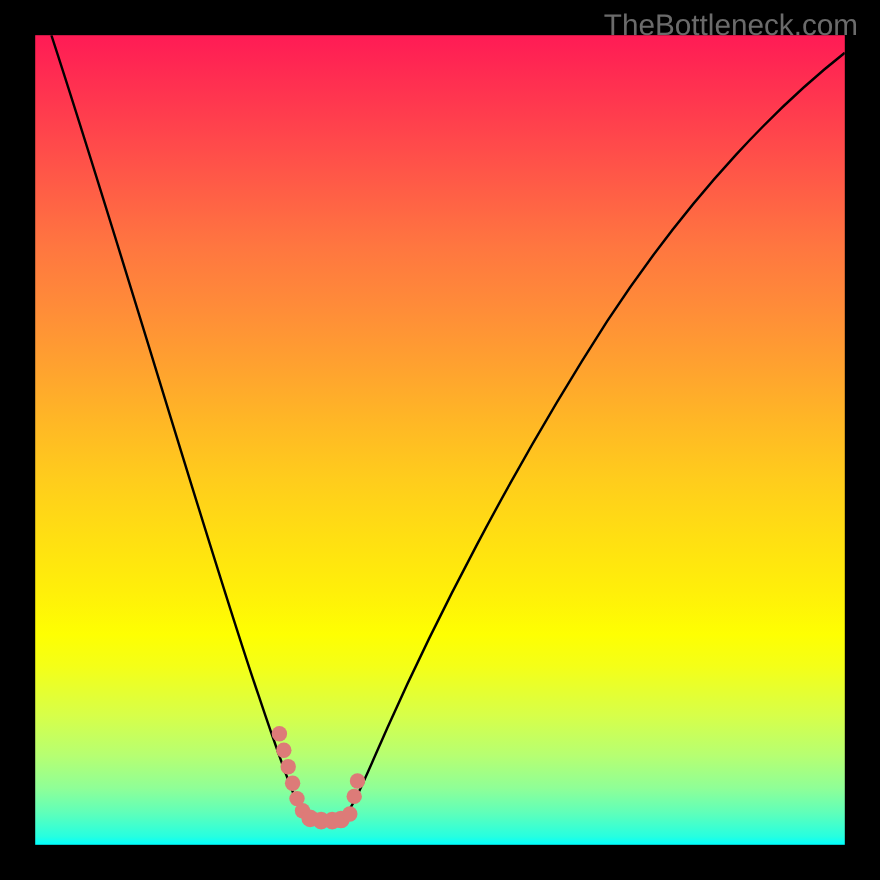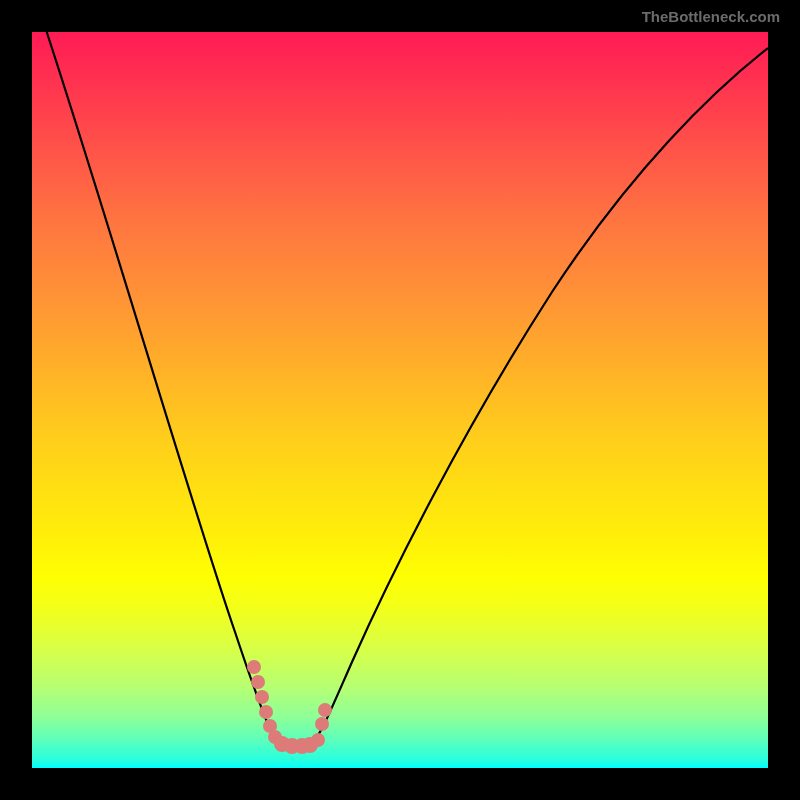--- a/index.html
+++ b/index.html
@@ -1,17 +1,17 @@
 <!DOCTYPE html>
 <html><head>
 <meta charset="utf-8">
 <style>
   * { margin: 0; padding: 0; box-sizing: border-box; }
   body { width: 800px; height: 800px; background: #000; position: relative; font-family: Arial, sans-serif; }
-  .watermark { position: absolute; top: 8px; right: 20px; color: #6b6b6b; font-size: 15px; font-weight: 700; z-index: 5; }
+  .watermark { position: absolute; top: 8px; right: 20px; color: #6b6b6b; font-size: 27px; font-weight: 400; z-index: 5; }
   .outer { position: absolute; top: 0; left: 0; width: 800px; height: 800px; background: #000; }
   .plot { position: absolute; top: 32px; left: 32px; width: 736px; height: 736px; background: linear-gradient(to bottom,
       #ff1b55 0%,
       #ff3a4e 9%,
       #ff5a47 18%,
       #ff7640 26%,
       #ff8d38 34%,
       #ffa22f 41%,
       #ffb825 48%,
       #ffcd1c 55%,

